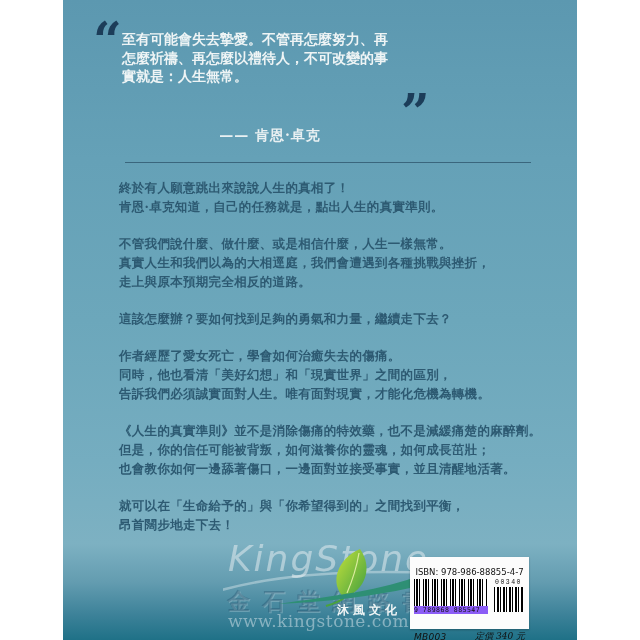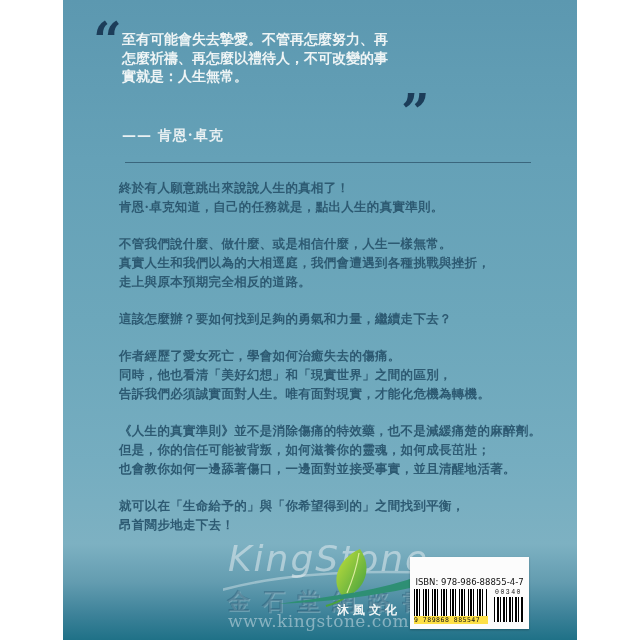--- a/index.html
+++ b/index.html
@@ -24,21 +24,21 @@
     position:absolute; left:338px; top:88px; font-size:50px; line-height:1;
     color:#1c3d59; font-weight:bold; font-family:"DejaVu Serif",serif;
   }
   .quote-lines {
     position:absolute; left:59px; top:30px; width:300px;
     font-size:14px; line-height:18.6px; font-weight:bold;
     color:#eef4f5; letter-spacing:0px;
   }
   .quote-lines .line { white-space:nowrap; }
   .quote-attribution {
-    position:absolute; left:59px; top:127px; width:296px; text-align:left;
+    position:absolute; left:59px; top:127px; width:296px; text-align:center;
     font-size:14px; font-weight:bold; color:#e9f0f2; letter-spacing:1px;
   }
   .divider {
     position:absolute; left:62px; top:162px; width:406px; height:1px;
     background:rgba(24,54,78,0.55);
   }
 
   
   .body-text {
     position:absolute; left:56px; top:178px; width:430px;
@@ -68,36 +68,36 @@
   }
   .logo-svg { position:absolute; left:160px; top:543px; z-index:2; }
   .publisher-name {
     position:absolute; left:274px; top:602px; z-index:2; white-space:nowrap;
     font-size:12px; color:#f2f6f6; letter-spacing:4px; font-weight:600;
   }
 
   .isbn-box {
     position:absolute; left:347px; top:557px; width:119px; height:72px; z-index:3;
     background:#fcfcfc; box-shadow:0 1px 2px rgba(0,0,0,0.25);
-    padding:20px 4px 2px 4px;
+    padding:10px 4px 2px 4px;
     font-family:"DejaVu Sans","Liberation Sans",sans-serif; color:#111;
   }
   .isbn-line { font-size:8.5px; white-space:nowrap; text-align:center; letter-spacing:0; }
   .barcode-row { display:flex; margin-top:2px; }
   .barcode-main-wrap { width:74px; }
   .barcode-main {
     height:27px; width:74px;
     background:repeating-linear-gradient(90deg,
       #000 0px,#000 1px,#fff 1px,#fff 2px,
       #000 2px,#000 4px,#fff 4px,#fff 5px,
       #000 5px,#000 6px,#fff 6px,#fff 9px);
   }
   .barcode-main-digits {
     font-family:"DejaVu Sans Mono","Liberation Mono",monospace;
-    font-size:6.5px; white-space:nowrap; letter-spacing:0.5px; background:#fde047;
+    font-size:6.5px; white-space:nowrap; letter-spacing:0.5px; background:#8b5cf6;
   }
   .barcode-addon-wrap { width:33px; margin-left:4px; }
   .addon-digits {
     font-family:Liberation Mono, monospace;
     font-size:6.5px; letter-spacing:1.5px; text-align:center; white-space:nowrap;
   }
   .barcode-addon {
     height:25px; width:30px; margin:1px auto 0 auto;
     background:repeating-linear-gradient(90deg,
       #000 0px,#000 1px,#fff 1px,#fff 3px,

